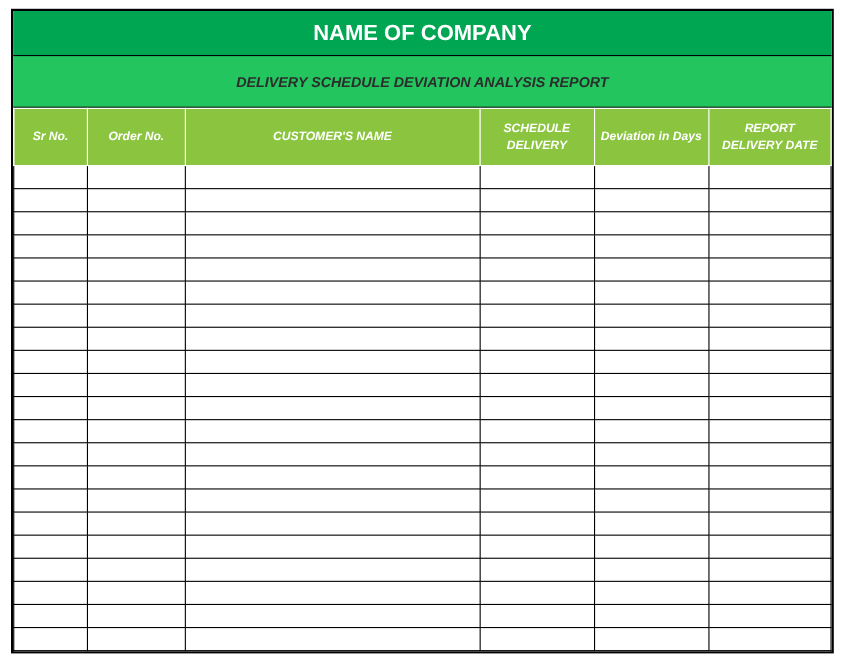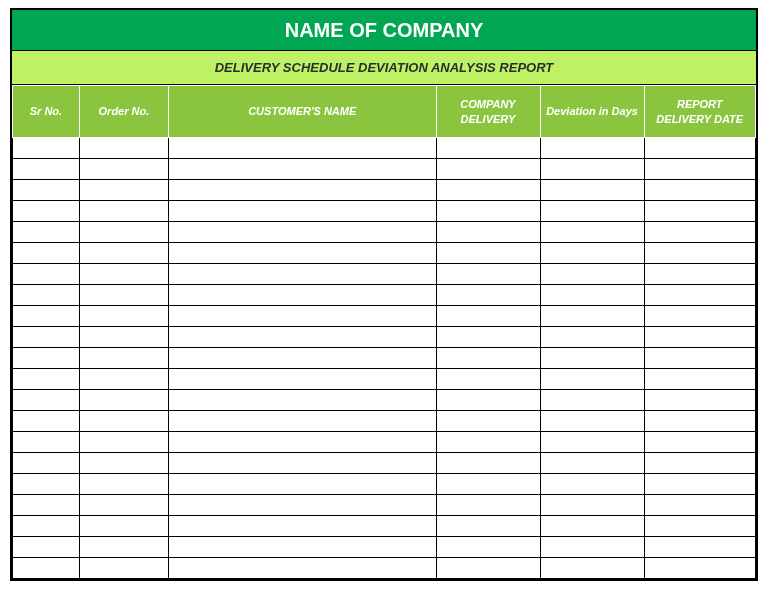--- a/index.html
+++ b/index.html
@@ -9,22 +9,22 @@
       background: #00a651;
       height: 40px;
       display: flex;
       align-items: center;
       justify-content: center;
       color: #fff;
       font-size: 20px;
       font-weight: bold;
     }
     .subtitle-row {
-      background: #bef264;
-      height: 35px;
+      background: #22c55e;
+      height: 48px;
       display: flex;
       align-items: center;
       justify-content: center;
       font-size: 13px;
       font-weight: bold;
       font-style: italic;
       color: #2c2c2c;
       border-top: 1px solid #000;
       border-bottom: 1px solid #000;
     }
@@ -66,21 +66,21 @@
         <col class="col-cust">
       <col class="col-sch">
         <col class="col-dev">
         <col class="col-act">
     </colgroup>
     <thead>
       <tr>
         <th>Sr No.</th>
         <th>Order No.</th>
         <th>CUSTOMER'S NAME</th>
-        <th>COMPANY DELIVERY</th>
+        <th>SCHEDULE DELIVERY</th>
         <th>Deviation in Days</th>
         <th>REPORT DELIVERY DATE</th>
       </tr>
     </thead>
     <tbody id="tbody">
         <tr>
           <td></td>
           <td></td>
           <td></td>
           <td></td>

